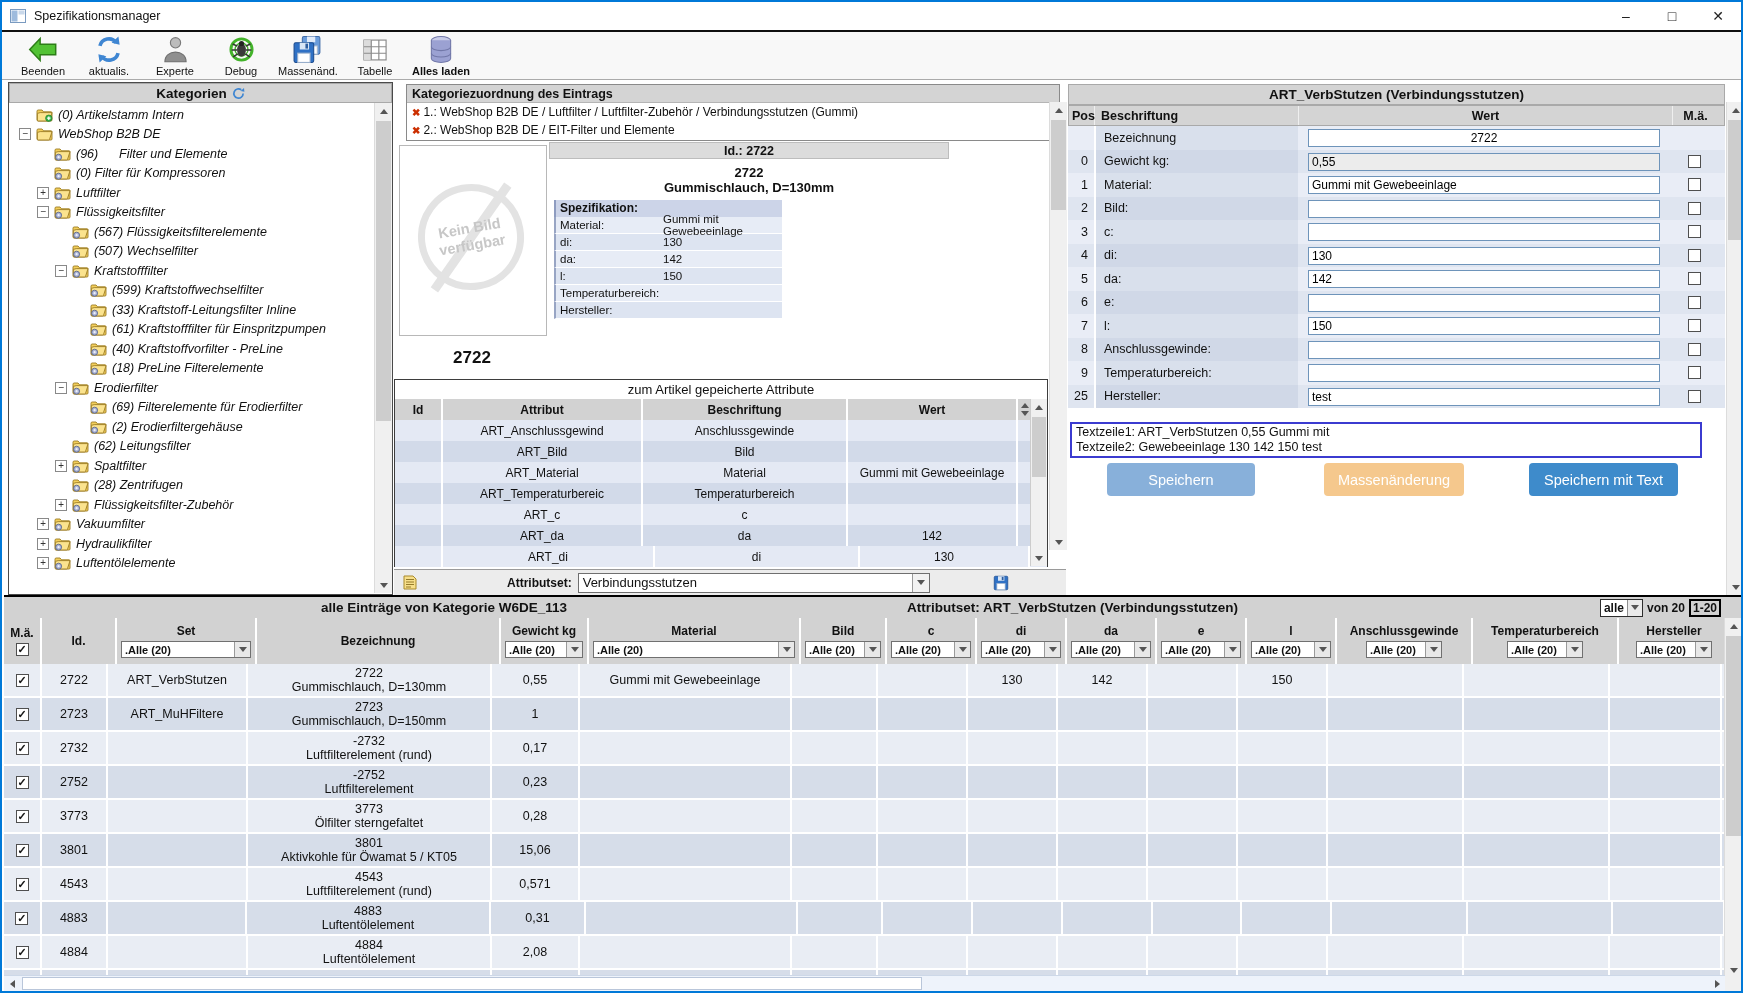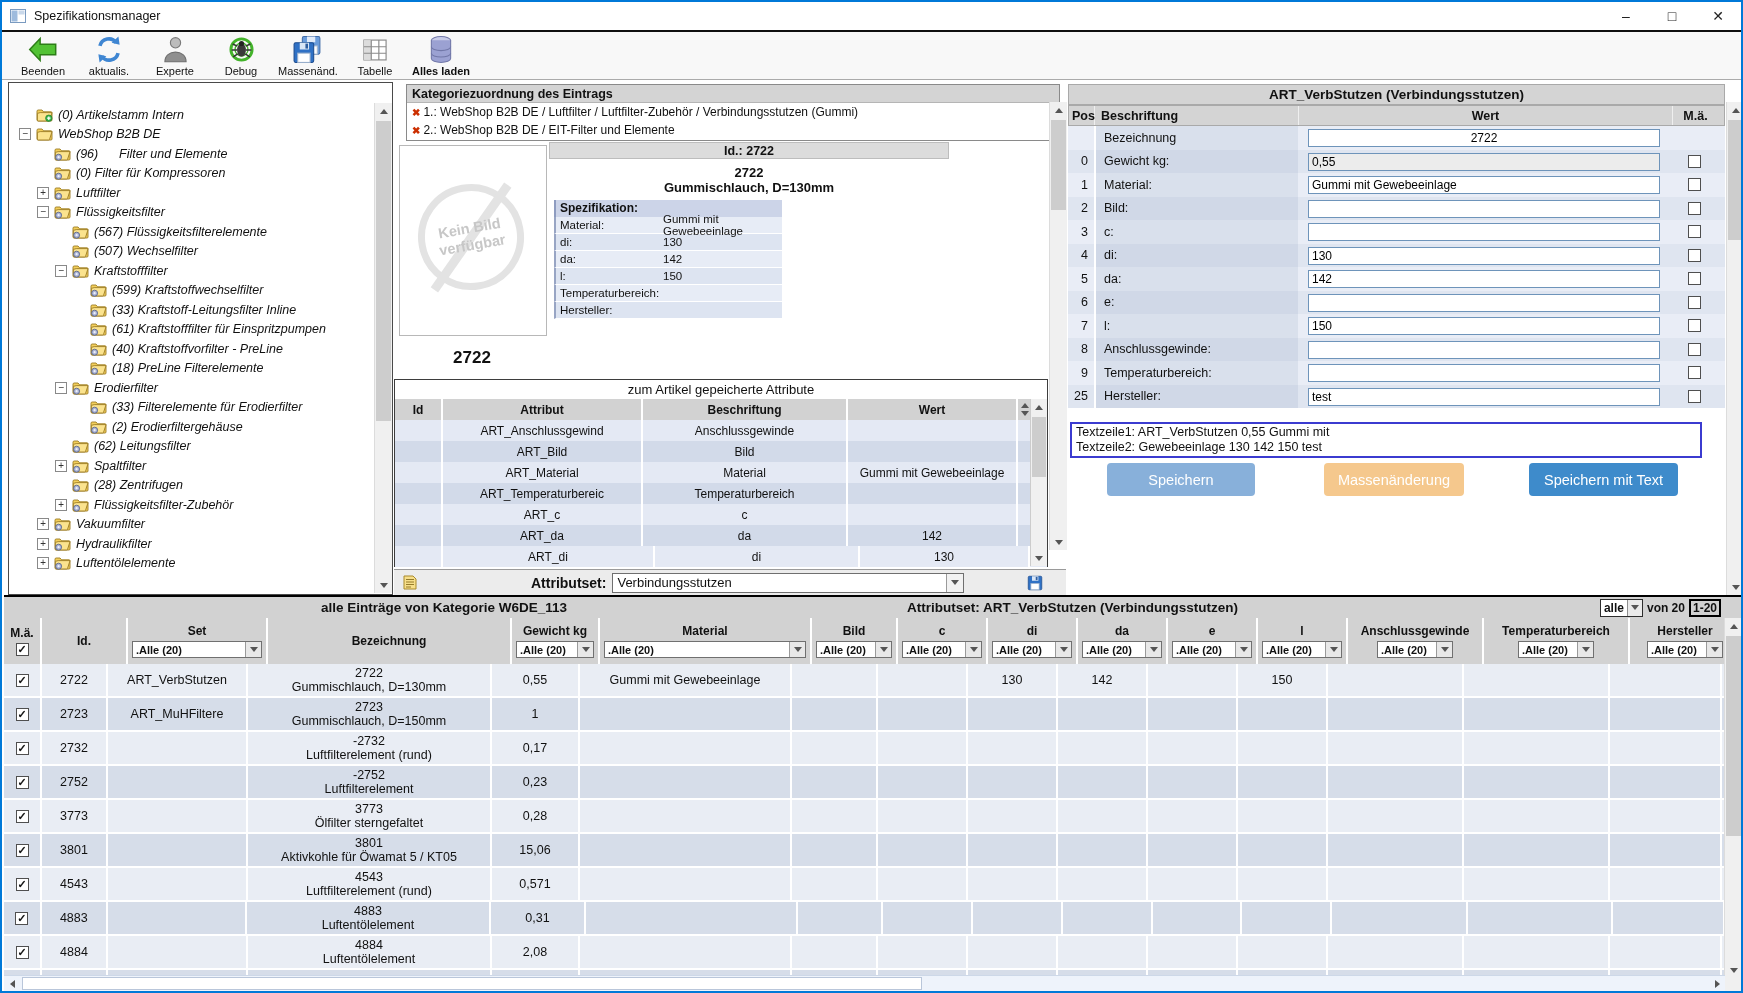--- a/index.html
+++ b/index.html
@@ -67,21 +67,21 @@
   .attr-hdrrow{display:flex;height:21px;background:#d2d2d2;}
   .attr-hcell{font-weight:bold;font-size:12px;display:flex;align-items:center;justify-content:center;border-right:2px solid #fff;box-sizing:border-box;}
   .attr-row{display:flex;height:21px;}
   .attr-row.a{background:#e4e9f4;}
   .attr-row.b{background:#d2dae9;}
   .attr-cell{display:flex;align-items:center;justify-content:center;font-size:12px;border-right:2px solid #fff;box-sizing:border-box;}
   .attr-spin{width:14px;display:flex;flex-direction:column;align-items:center;justify-content:center;gap:3px;}
   .attr-scroll{position:absolute;top:19px;right:0;bottom:0;width:16px;background:#f0f0f0;border-left:1px solid #ccc;}
   .attrset-bar{position:absolute;left:0;top:487px;width:672px;height:26px;background:#ececec;border-top:1px solid #9a9a9a;
     display:flex;align-items:center;box-sizing:border-box;}
-  .attrset-label{font-weight:bold;font-size:14px;margin-left:113px;margin-right:6px;}
+  .attrset-label{font-weight:bold;font-size:12px;margin-left:89px;margin-right:6px;}
   .selectbox{height:20px;background:#fff;border:1px solid #6f6f6f;display:flex;align-items:center;font-size:13px;
     padding-left:4px;box-sizing:border-box;}
   .selectbox .sarrow{margin-left:auto;width:16px;align-self:stretch;display:flex;align-items:center;justify-content:center;border-left:1px solid #9a9a9a;background:#f2f2f2;}
   
   .right-panel{position:absolute;left:1066px;top:80px;width:675px;height:513px;}
   .ed-hdr{position:absolute;top:2px;left:0;width:657px;height:21px;justify-content:center;font-size:13.5px;}
   .ed-cols{position:absolute;top:23px;left:0;width:657px;height:21px;display:flex;background:#d4d4d4;border:1px solid #a9a9a9;box-sizing:border-box;}
   .ed-col{font-weight:bold;font-size:12.5px;display:flex;align-items:center;border-right:1px solid #efefef;box-sizing:border-box;}
   .ed-rows{position:absolute;top:44px;left:0;width:657px;}
   .ed-row{display:flex;height:23.5px;align-items:center;}
@@ -235,20 +235,29 @@
             <ellipse cx="12" cy="5" rx="9" ry="3.6" fill="#c7cbe8" stroke="#7177a8"></ellipse>
             <path d="M3 5v17c0 2 4 3.6 9 3.6s9-1.6 9-3.6V5" fill="#9ba1d2" stroke="#7177a8"></path>
             <path d="M3 11c0 2 4 3.6 9 3.6s9-1.6 9-3.6M3 17c0 2 4 3.6 9 3.6s9-1.6 9-3.6" fill="none" stroke="#7177a8"></path>
           </svg>
         </span>
         <div class="tb-label b">Alles laden</div>
       </div>
     </div>
 
   <div class="tree-panel">
+    <div class="panel-hdr tree-hdr">
+      <span>Kategorien</span>
+      <span class="rfr">
+        <svg width="13" height="13" viewBox="0 0 14 14">
+            <path d="M12 7a5 5 0 1 1-2-4" fill="none" stroke="#3f86d2" stroke-width="1.8"></path>
+            <path d="M12.9 1l.5 4.2-4.1-.9z" fill="#3f86d2"></path>
+          </svg>
+      </span>
+    </div>
     <div class="tree-body" id="tree">
         <div class="tree-row" style="padding-left: 10px;">
           <span class="tspace"></span>
           <span class="ticon">
             <svg width="17" height="14" viewBox="0 0 17 14">
               <path d="M1 3.2Q1 2 2.2 2H6l1.6 1.8H15q1 0 1 1V12q0 1-1 1H2.2Q1 13 1 11.8Z" fill="#f3cf5c" stroke="#9c7c22" stroke-width="0.9"></path>
               <path d="M1.4 5.4L4.2 4.6H16L13.6 12.2q-.2.8-1 .8H2.2q-1 0-0.8-1Z" fill="#fbe38e" stroke="#9c7c22" stroke-width="0.9"></path>
               <circle cx="12.8" cy="10.2" r="3.2" fill="#39b54a" stroke="#1e7a2c" stroke-width="0.7"></circle>
               <path d="M12.8 8.5v3.4M11.1 10.2h3.4" stroke="#fff" stroke-width="1.2"></path>
             </svg>
@@ -424,21 +433,21 @@
         <div class="tree-row" style="padding-left: 64px;">
           <span class="tspace"></span>
           <span class="ticon">
             <svg width="17" height="14" viewBox="0 0 17 14">
               <path d="M1 3.2Q1 2 2.2 2H6l1.6 1.8H15q1 0 1 1V12q0 1-1 1H2.2Q1 13 1 11.8Z" fill="#f3cf5c" stroke="#9c7c22" stroke-width="0.9"></path>
               <path d="M1.4 5.4L4.2 4.6H16L13.6 12.2q-.2.8-1 .8H2.2q-1 0-0.8-1Z" fill="#fbe38e" stroke="#9c7c22" stroke-width="0.9"></path>
               <circle cx="4.6" cy="10.2" r="3" fill="#aeb6d6" stroke="#4d5a85" stroke-width="0.8"></circle>
               <circle cx="4.6" cy="10.2" r="1.1" fill="#eceffa"></circle>
             </svg>
           </span>
-          <span>(33) Filterelemente für Erodierfilter</span>
+          <span>(69) Filterelemente für Erodierfilter</span>
         </div>
         <div class="tree-row" style="padding-left: 64px;">
           <span class="tspace"></span>
           <span class="ticon">
             <svg width="17" height="14" viewBox="0 0 17 14">
               <path d="M1 3.2Q1 2 2.2 2H6l1.6 1.8H15q1 0 1 1V12q0 1-1 1H2.2Q1 13 1 11.8Z" fill="#f3cf5c" stroke="#9c7c22" stroke-width="0.9"></path>
               <path d="M1.4 5.4L4.2 4.6H16L13.6 12.2q-.2.8-1 .8H2.2q-1 0-0.8-1Z" fill="#fbe38e" stroke="#9c7c22" stroke-width="0.9"></path>
               <circle cx="4.6" cy="10.2" r="3" fill="#aeb6d6" stroke="#4d5a85" stroke-width="0.8"></circle>
               <circle cx="4.6" cy="10.2" r="1.1" fill="#eceffa"></circle>
             </svg>
@@ -837,21 +846,21 @@
         </div>
         <span class="pager-of">von 20</span>
         <span class="pager-range">1-20</span>
       </div>
     </div>
     <div class="grid-hdr" id="gridHdr">
         <div class="gh-cell" style="width: 38px;">
           <div class="gh-label">M.ä.</div>
           <span class="cbx">✓</span>
         </div>
-        <div class="gh-cell" style="width: 86px; justify-content: center;">
+        <div class="gh-cell" style="width: 75px; justify-content: center;">
           <div class="gh-label">Id.</div>
         </div>
         <div class="gh-cell" style="width: 140px;">
           <div class="gh-label">Set</div>
           <div class="filter" style="width: 130px;">
             <span>.Alle (20)</span>
             <span class="farrow">
               <span class="tri-down"></span>
             </span>
           </div>

